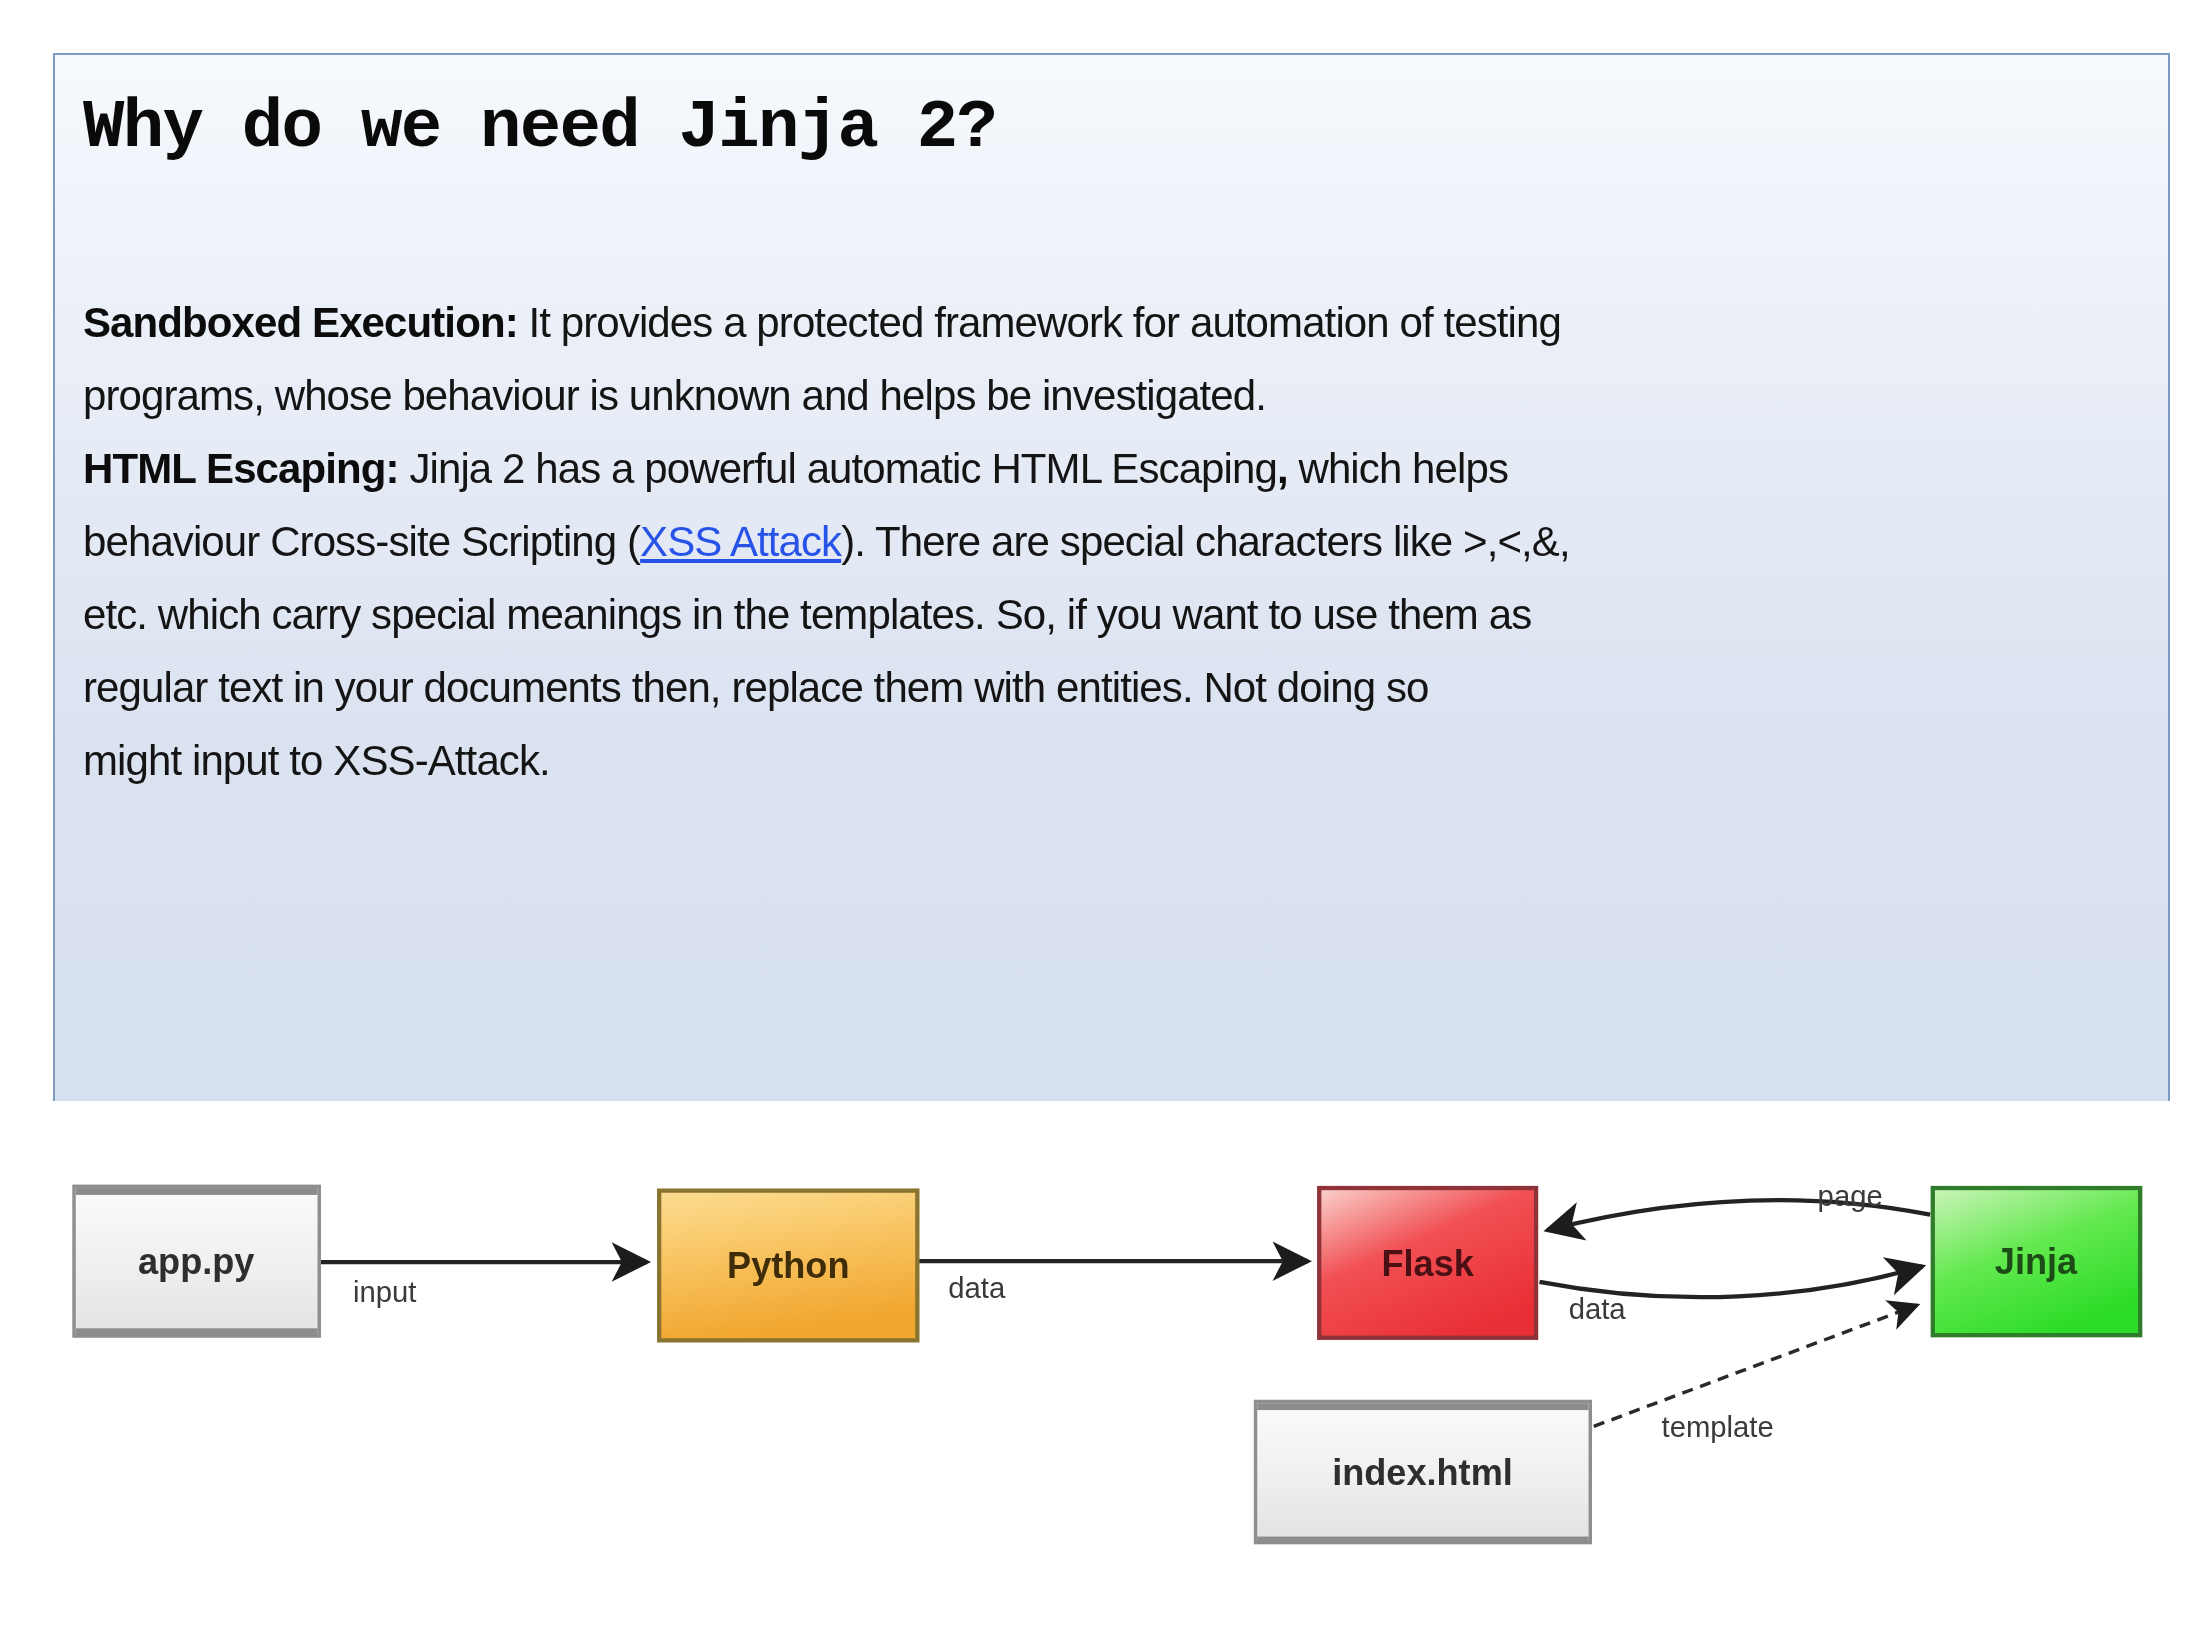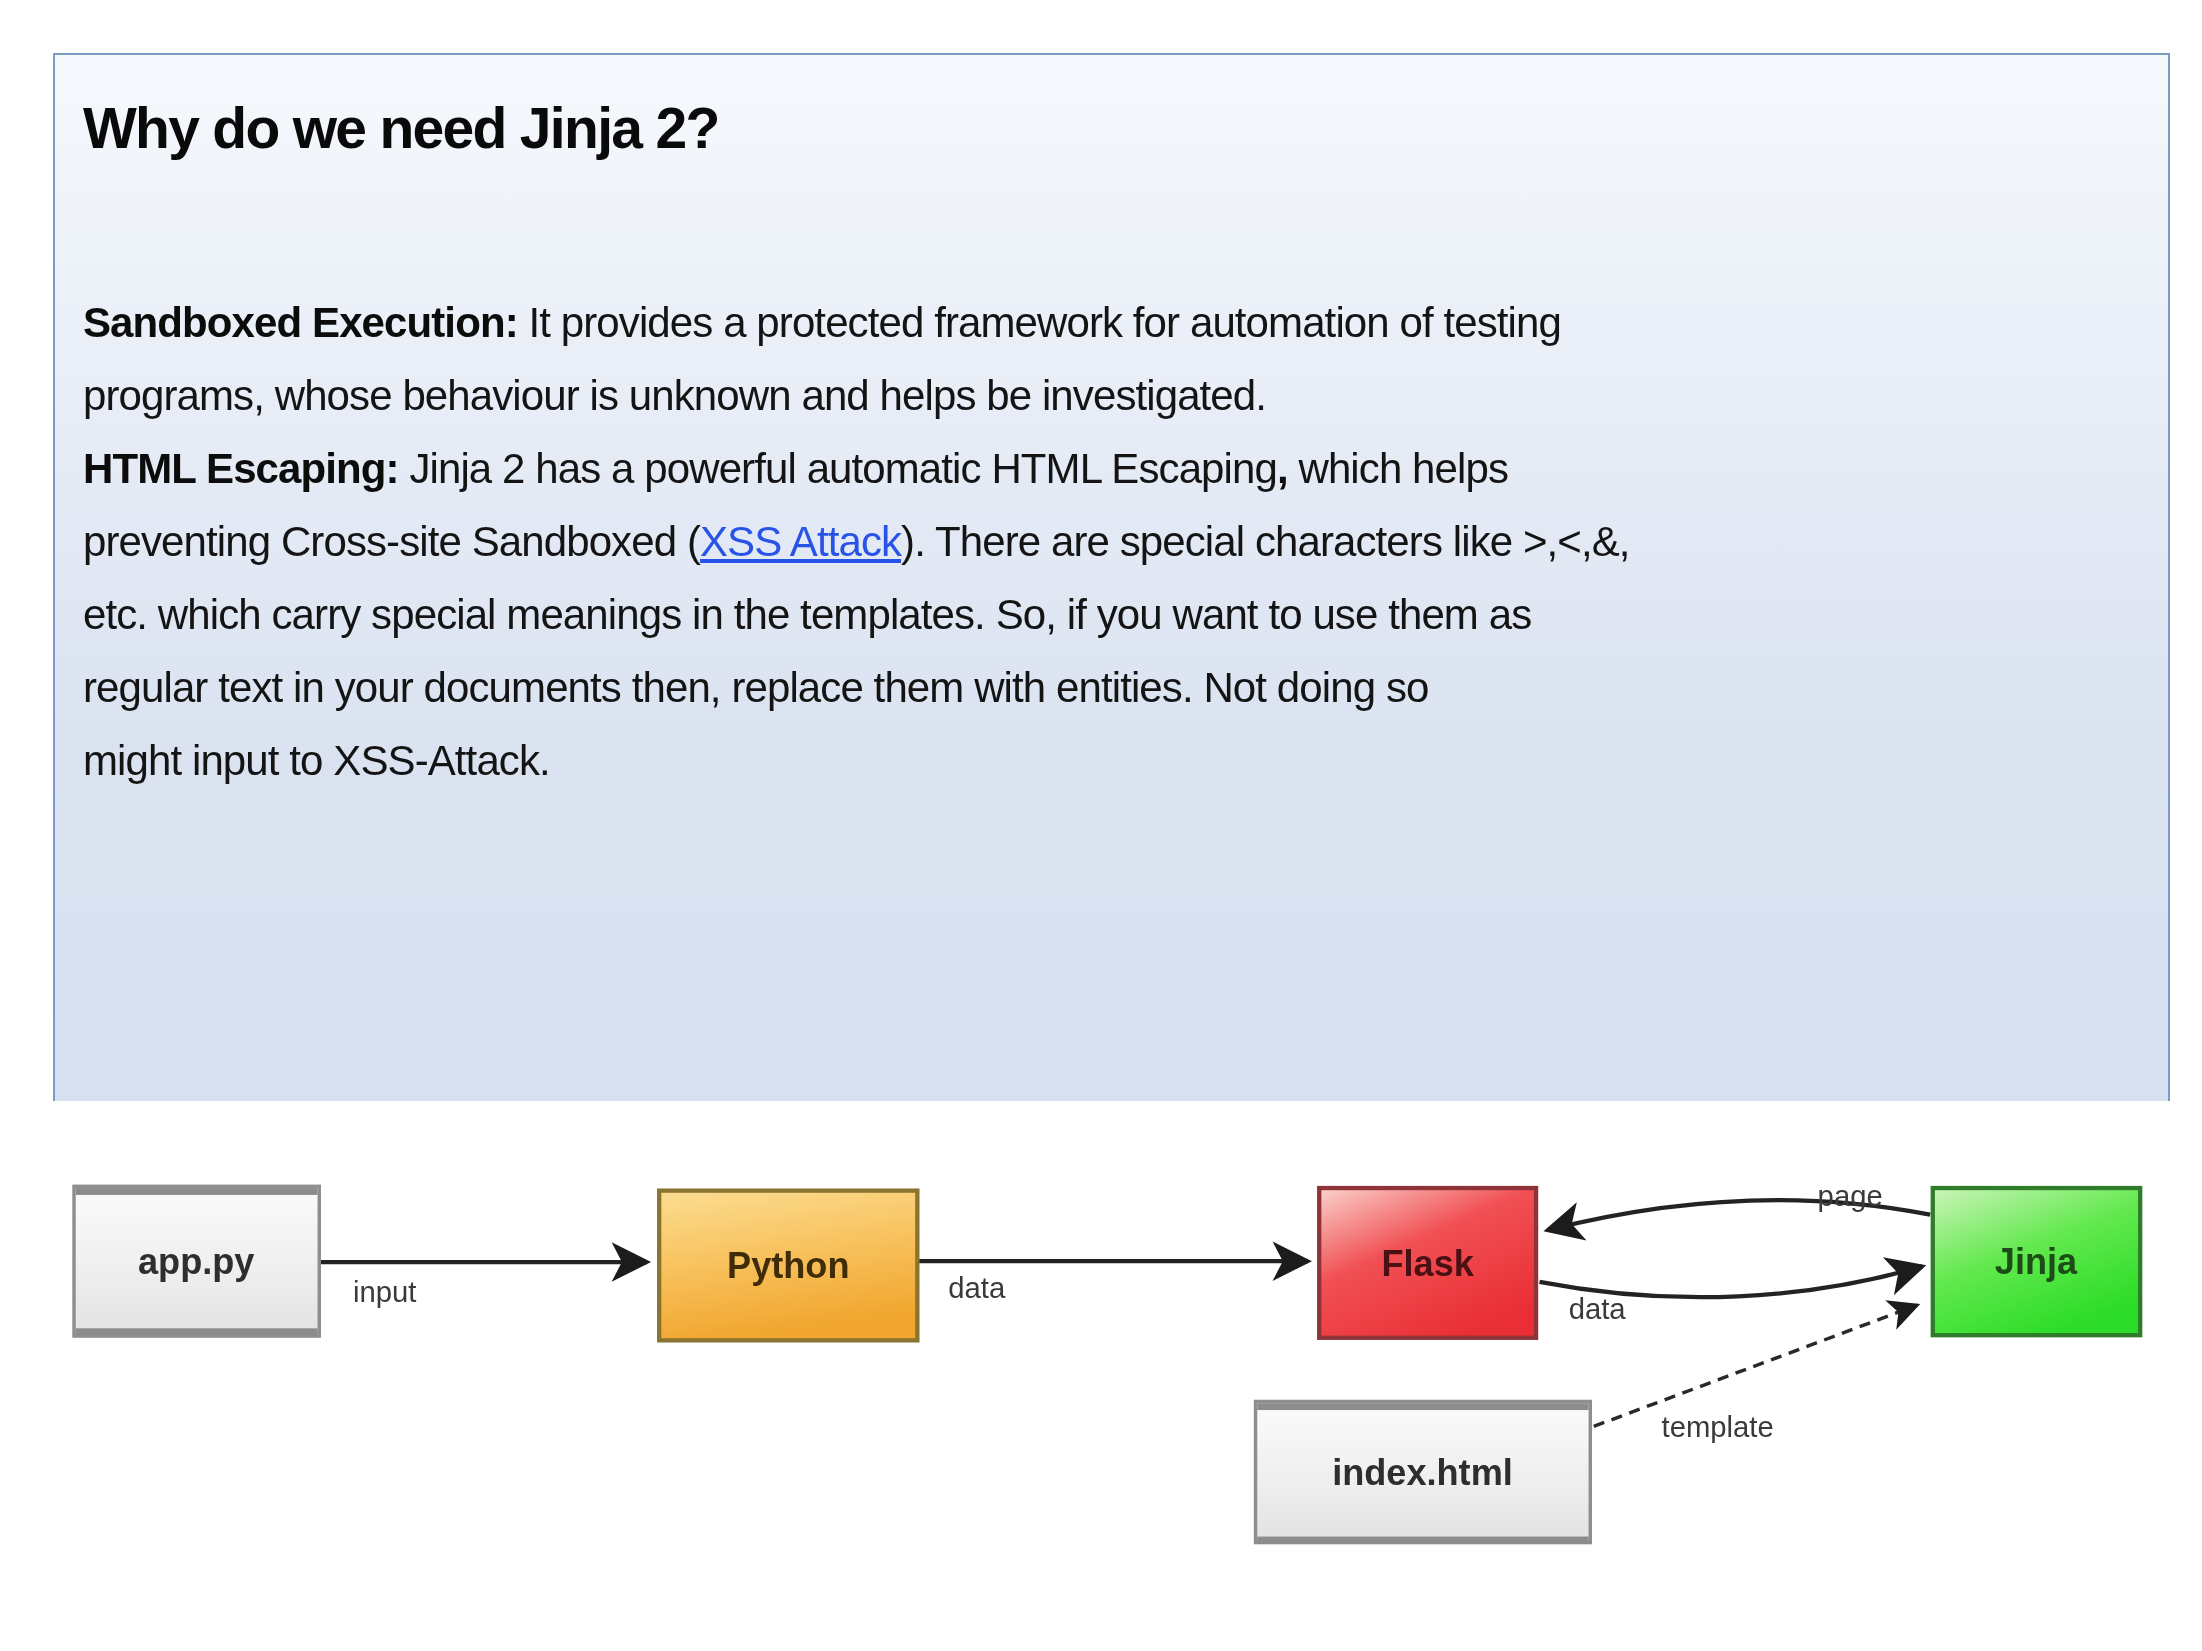--- a/index.html
+++ b/index.html
@@ -11,25 +11,26 @@
     left: 53px; top: 53px;
     width: 2117px; height: 1051px;
     border: 2.6px solid #7b9bc4;
     border-bottom-width: 3.4px;
     background: linear-gradient(180deg, #f6f9fd 0%, #e9eef7 30%, #dbe3f1 65%, #d7e0ef 100%);
     padding: 0 28px;
     overflow: hidden;
   }
   .slide-title {
     margin-top: 24px;
-    font-size: 57px;
+    font-size: 69px;
     line-height: 99px;
     font-weight: bold;
     letter-spacing: -1.7px;
     color: #0a0a0a;
+    font-family: Liberation Mono, monospace;
   }
   .para { }
   .para-first { margin-top: 108px; }
   .para-gap   { }
   .pline {
     font-size: 42px;
     line-height: 73px;
     height: 73px;
     letter-spacing: -0.9px;
     white-space: nowrap;
@@ -54,21 +55,21 @@
 <div class="slide">
   <h1 class="slide-title">Why do we need Jinja 2?</h1>
 
   <div class="para para-first">
     <div class="pline"><b>Sandboxed Execution:</b><span> It provides a protected framework for automation of testing</span></div>
     <div class="pline">programs, whose behaviour is unknown and helps be investigated.</div>
   </div>
 
   <div class="para para-gap">
     <div class="pline"><b>HTML Escaping:</b><span> Jinja 2 has a powerful automatic HTML Escaping</span><b>,</b><span> which helps</span></div>
-    <div class="pline"><span>preventing Cross-site Sandboxed (</span><a class="xss-link">XSS Attack</a><span>). There are special characters like &gt;,&lt;,&amp;,</span></div>
+    <div class="pline"><span>behaviour Cross-site Scripting (</span><a class="xss-link">XSS Attack</a><span>). There are special characters like &gt;,&lt;,&amp;,</span></div>
     <div class="pline">etc. which carry special meanings in the templates. So, if you want to use them as</div>
     <div class="pline">regular text in your documents then, replace them with entities. Not doing so</div>
     <div class="pline">might input to XSS-Attack.</div>
   </div>
 
 </div>
 
 <figure class="diagram">
   <svg viewBox="0 0 2560 640" width="2203" height="551" xmlns="http://www.w3.org/2000/svg">
     <defs>

